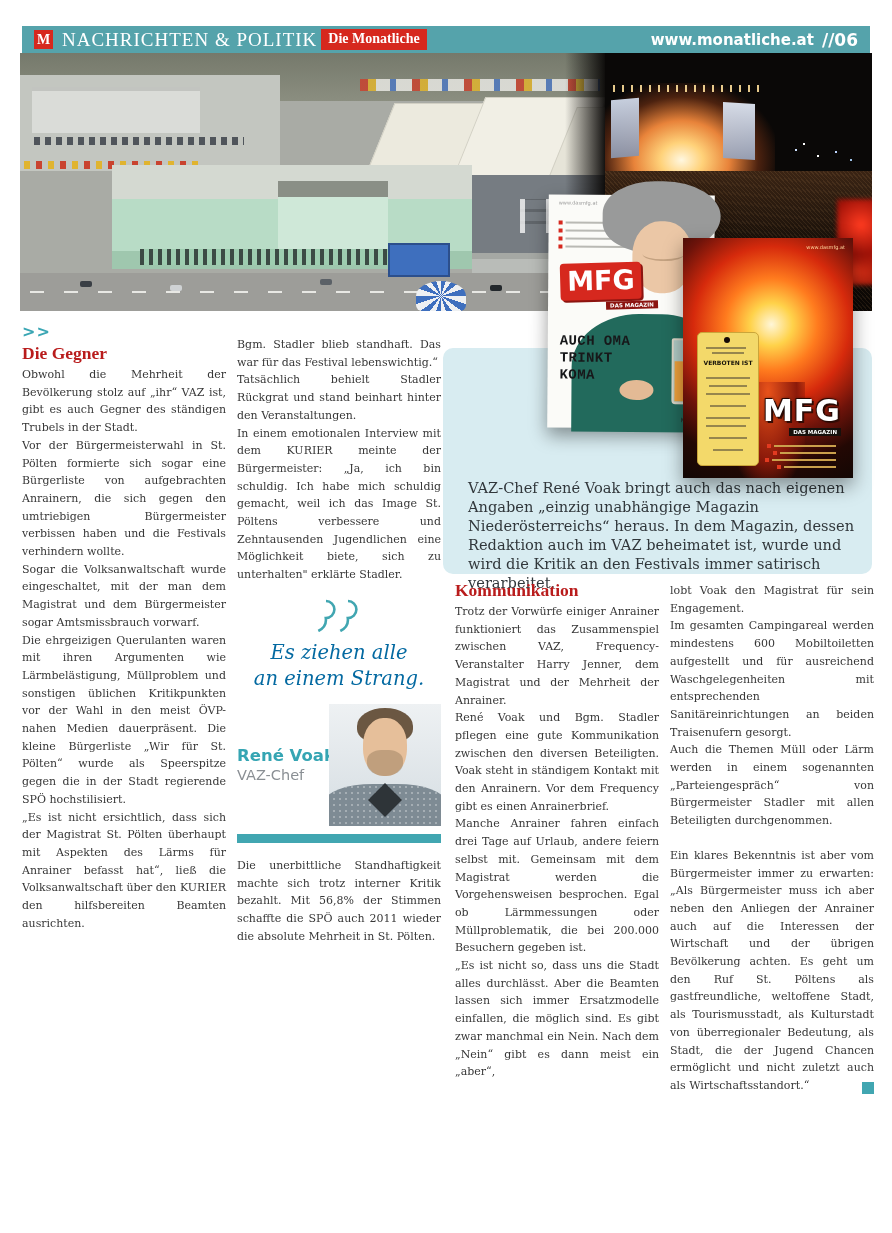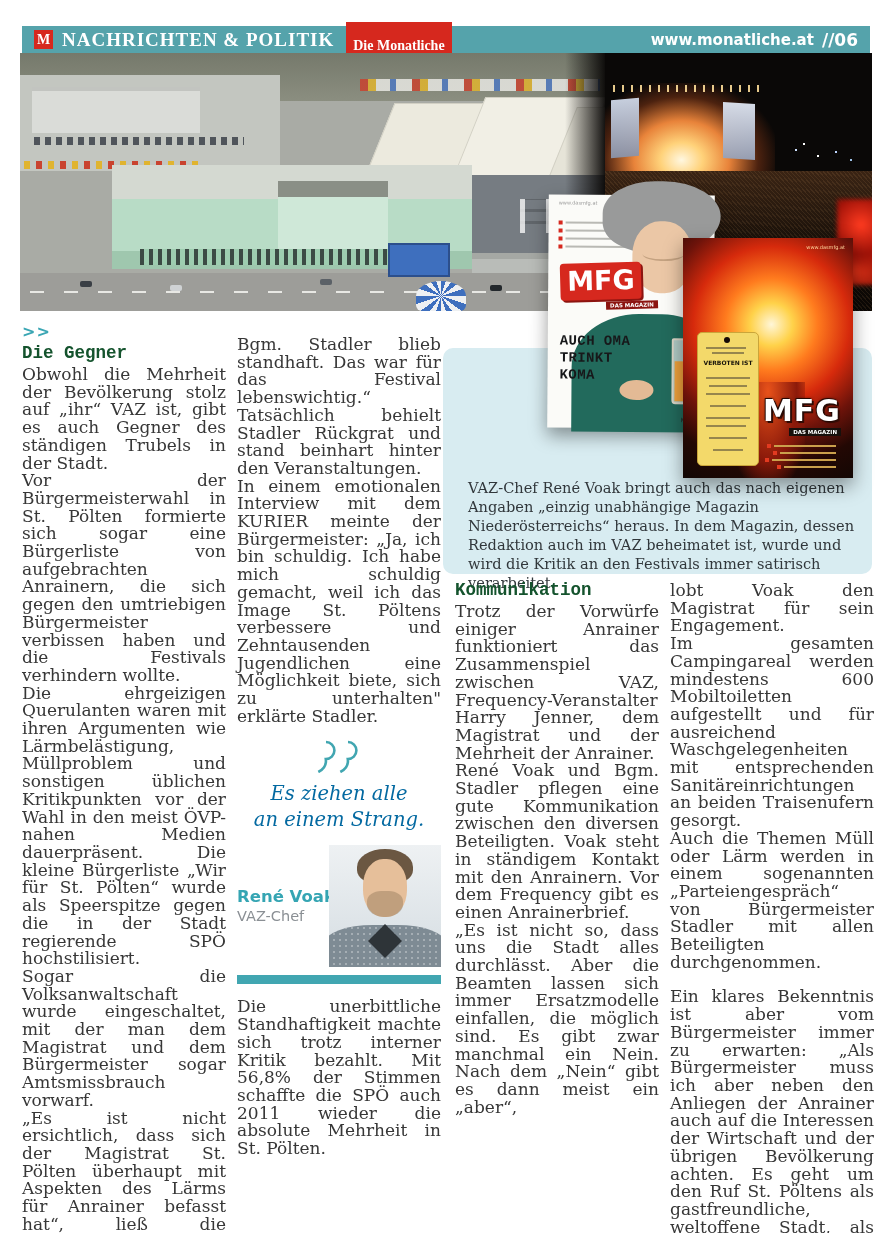--- a/index.html
+++ b/index.html
@@ -3,24 +3,24 @@
 <meta charset="utf-8">
 <style>
   html,body{margin:0;padding:0;background:#fff;}
   .page{position:relative;width:892px;height:1233px;background:#ffffff;overflow:hidden;
         font-family:"DejaVu Serif",serif;color:#333;}
   
   .topbar{position:absolute;left:22px;top:26px;width:848px;height:27px;background:#55a3ab;
           display:flex;align-items:center;padding:0 12px;box-sizing:border-box;}
   .m-logo{width:19px;height:19px;background:#d6281e;color:#fff;font-family:"Liberation Serif",serif;
           font-weight:700;font-size:14px;display:flex;align-items:center;justify-content:center;margin-right:9px;}
-  .section-title{color:#fff;font-family:"Liberation Serif",serif;font-weight:700;font-size:19px;
-          letter-spacing:1px;margin-right:12px;white-space:nowrap;}
+  .section-title{color:#fff;font-family:"Liberation Serif",serif;font-weight:400;font-size:19px;
+          letter-spacing:1px;margin-right:4px;white-space:nowrap;}
   .badge{background:#d6281e;color:#fff;font-family:"Liberation Serif",serif;font-weight:700;
-          font-size:14px;padding:16px 7px 3px;white-space:nowrap;}
+          font-size:14px;padding:2px 7px 3px;white-space:nowrap;}
   .topbar .spacer{flex:1;}
   .site-url{color:#fff;font-family:"DejaVu Sans",sans-serif;font-weight:700;font-size:15px;margin-right:8px;}
   .page-no{color:#fff;font-family:"DejaVu Sans",sans-serif;font-weight:800;font-size:17px;}
   
   .photo{position:absolute;left:20px;top:53px;width:852px;height:258px;overflow:hidden;background:#a9aba5;}
   .abs{position:absolute;}
   .trees{left:0;top:0;width:640px;height:48px;background:linear-gradient(#75796b,#8b8e80);}
   .lot-tl{left:0;top:22px;width:260px;height:96px;background:#c3c6c0;}
   .bldg-white{left:12px;top:34px;width:168px;height:42px;background:#dadcd8;border-top:4px solid #c2c4c0;}
   .cars-row1{left:14px;top:84px;width:210px;height:8px;
@@ -116,25 +116,25 @@
   .rteaser{position:absolute;right:10px;height:4px;}
   .rteaser i{position:absolute;left:0;top:0;width:4px;height:4px;background:#e23a20;}
   .rteaser b{position:absolute;left:7px;top:1px;height:2px;background:#caa04c;}
   
   .caption-box{position:absolute;left:443px;top:348px;width:429px;height:226px;background:#d8ecf1;border-radius:10px;}
   .caption-title{position:absolute;left:25px;top:100px;font-family:"DejaVu Sans",sans-serif;font-weight:800;
      font-size:19px;color:#2fa3b2;letter-spacing:.4px;}
   .caption-body{position:absolute;left:25px;top:130px;width:392px;font-size:14.6px;line-height:19px;color:#31373b;}
   
   .col{position:absolute;width:204px;}
-  .col p{margin:0;font-size:17px;line-height:17.7px;text-align:justify;color:#373737;}
+  .col p{margin:0;font-size:11px;line-height:17.7px;text-align:justify;color:#373737;}
   .intro-mark{font-family:"DejaVu Sans",sans-serif;color:#3aa6b4;font-weight:800;font-size:16px;
      letter-spacing:1px;margin-bottom:2px;}
-  .col h3{margin:0 0 3px 0;font-family:Liberation Mono, monospace;font-weight:700;font-size:17.5px;
-     line-height:20px;color:#14532d;}
+  .col h3{margin:0 0 3px 0;font-family:Liberation Serif, serif;font-weight:700;font-size:17.5px;
+     line-height:20px;color:#b91c1c;}
   .end-mark{display:inline-block;width:12px;height:12px;background:#41a6b1;float:right;margin-top:5px;}
   .gap{height:17px;}
   
   .quote-block{margin:14px 0 10px;position:relative;text-align:center;}
   .qmark{display:block;margin:0 auto 8px;}
   .qtext{font-style:italic;font-size:19.5px;line-height:26px;color:#0369a1;}
   .qrow{position:relative;height:122px;margin-top:12px;text-align:left;}
   .qname{position:absolute;left:0;top:42px;font-family:"DejaVu Sans",sans-serif;font-weight:800;
      font-size:16.5px;color:#35a5b3;}
   .qrole{position:absolute;left:0;top:63px;font-family:"DejaVu Sans",sans-serif;font-size:14.5px;color:#8a8f94;}
@@ -276,22 +276,22 @@
         <i></i>
         <b style="width:52px;"></b>
       </div>
   </div>
 
   <div class="col" style="left:22px;top:322px;">
     <div class="intro-mark">&gt;&gt;</div>
     <h3>Die Gegner</h3>
     <p>Obwohl die Mehrheit der Bevölkerung stolz auf „ihr“ VAZ ist, gibt es auch Gegner des ständigen Trubels in der Stadt.</p>
     <p>Vor der Bürgermeisterwahl in St. Pölten formierte sich sogar eine Bürgerliste von aufgebrachten Anrainern, die sich gegen den umtriebigen Bürgermeister verbissen haben und die Festivals verhindern wollte.</p>
+    <p>Sogar die Volksanwaltschaft wurde eingeschaltet, mit der man dem Magistrat und dem Bürgermeister sogar Amtsmissbrauch vorwarf.</p>
     <p>Die ehrgeizigen Querulanten waren mit ihren Argumenten wie Lärmbelästigung, Müllproblem und sonstigen üblichen Kritikpunkten vor der Wahl in den meist ÖVP-nahen Medien dauerpräsent. Die kleine Bürgerliste „Wir für St. Pölten“ wurde als Speerspitze gegen die in der Stadt regierende SPÖ hochstilisiert.</p>
-    <p>Sogar die Volksanwaltschaft wurde eingeschaltet, mit der man dem Magistrat und dem Bürgermeister sogar Amtsmissbrauch vorwarf.</p>
     <p>„Es ist nicht ersichtlich, dass sich der Magistrat St. Pölten überhaupt mit Aspekten des Lärms für Anrainer befasst hat“, ließ die Volksanwaltschaft über den KURIER den hilfsbereiten Beamten ausrichten.</p>
   </div>
 
   <div class="col" style="left:237px;top:336px;">
     <p>Bgm. Stadler blieb standhaft. Das war für das Festival lebenswichtig.“</p>
     <p>Tatsächlich behielt Stadler Rückgrat und stand beinhart hinter den Veranstaltungen.</p>
     <p>In einem emotionalen Interview mit dem KURIER meinte der Bürgermeister: „Ja, ich bin schuldig. Ich habe mich schuldig gemacht, weil ich das Image St. Pöltens verbessere und Zehntausenden Jugendlichen eine Möglichkeit biete, sich zu unterhalten" erklärte Stadler.</p>
 
     <div class="quote-block">
       <svg class="qmark" width="46" height="34" viewBox="0 0 46 34">
@@ -318,20 +318,21 @@
       <div class="teal-bar"></div>
     </div>
 
     <p>Die unerbittliche Standhaftigkeit machte sich trotz interner Kritik bezahlt. Mit 56,8% der Stimmen schaffte die SPÖ auch 2011 wieder die absolute Mehrheit in St. Pölten.</p>
   </div>
 
   <div class="col" style="left:455px;top:580px;">
     <h3>Kommunikation</h3>
     <p>Trotz der Vorwürfe einiger Anrainer funktioniert das Zusammenspiel zwischen VAZ, Frequency-Veranstalter Harry Jenner, dem Magistrat und der Mehrheit der Anrainer.</p>
     <p>René Voak und Bgm. Stadler pflegen eine gute Kommunikation zwischen den diversen Beteiligten. Voak steht in ständigem Kontakt mit den Anrainern. Vor dem Frequency gibt es einen Anrainerbrief.</p>
+    <p>Manche Anrainer fahren einfach drei Tage auf Urlaub, andere feiern selbst mit. Gemeinsam mit dem Magistrat werden die Vorgehensweisen besprochen. Egal ob Lärmmessungen oder Müllproblematik, die bei 200.000 Besuchern gegeben ist.</p>
     <p>„Es ist nicht so, dass uns die Stadt alles durchlässt. Aber die Beamten lassen sich immer Ersatzmodelle einfallen, die möglich sind. Es gibt zwar manchmal ein Nein. Nach dem „Nein“ gibt es dann meist ein „aber“,</p>
   </div>
 
   <div class="col" style="left:670px;top:582px;">
     <p>lobt Voak den Magistrat für sein Engagement.</p>
     <p>Im gesamten Campingareal werden mindestens 600 Mobiltoiletten aufgestellt und für ausreichend Waschgelegenheiten mit entsprechenden Sanitäreinrichtungen an beiden Traisenufern gesorgt.</p>
     <p>Auch die Themen Müll oder Lärm werden in einem sogenannten „Parteiengespräch“ von Bürgermeister Stadler mit allen Beteiligten durchgenommen.</p>
     <div class="gap"></div>
     <p><span>Ein klares Bekenntnis ist aber vom Bürgermeister immer zu erwarten: „Als Bürgermeister muss ich aber neben den Anliegen der Anrainer auch auf die Interessen der Wirtschaft und der übrigen Bevölkerung achten. Es geht um den Ruf St. Pöltens als gastfreundliche, weltoffene Stadt, als Tourismusstadt, als Kulturstadt von überregionaler Bedeutung, als Stadt, die der Jugend Chancen ermöglicht und nicht zuletzt auch als Wirtschaftsstandort.“</span><span class="end-mark"></span></p>
   </div>

